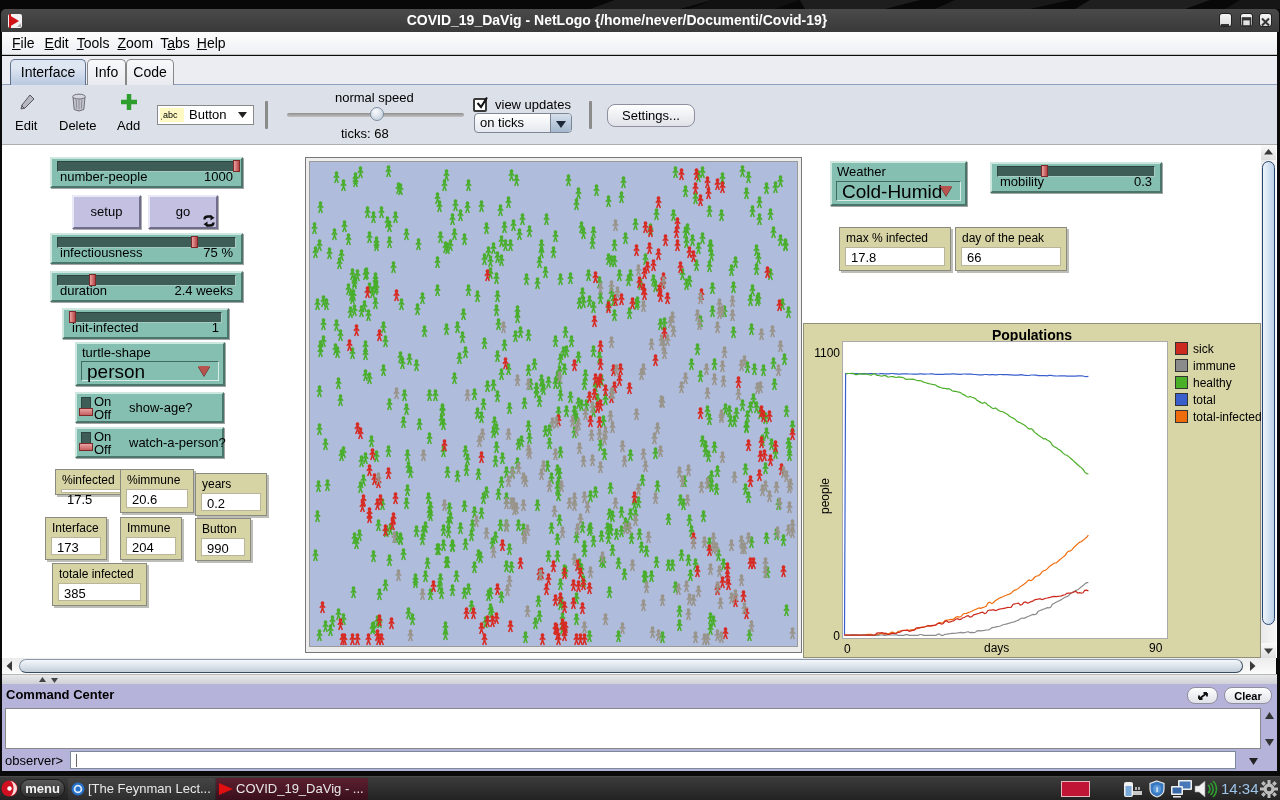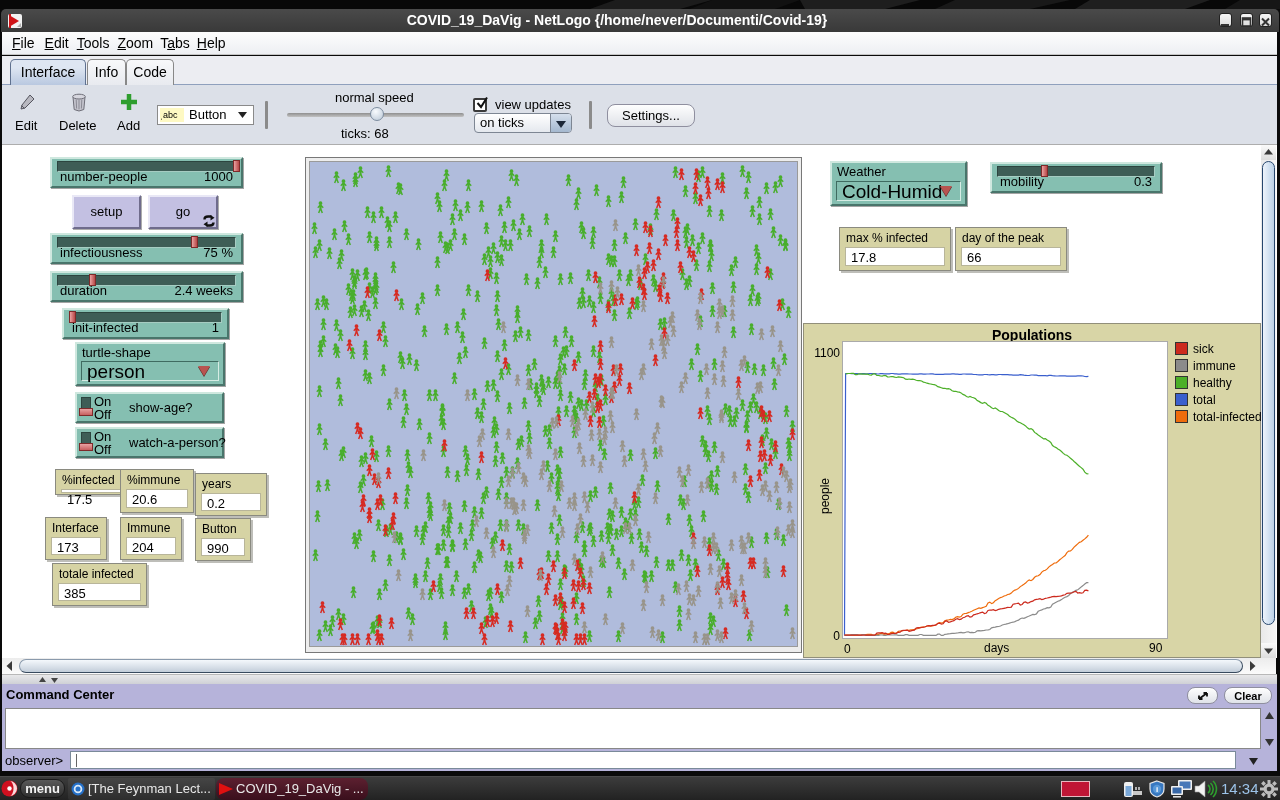--- a/index.html
+++ b/index.html
@@ -1327,21 +1327,21 @@
       <circle cx="8.5" cy="8.5" r="2.2" fill="#fff"></circle>
     </svg>
 <div class="abs" style="left:20px;top:2px;width:45px;height:19px;background:linear-gradient(#5a5a5a,#2e2e2e);border:1px solid #1a1a1a;border-radius:9px;color:#f2f2f2;font-size:13px;font-weight:bold;text-align:center;line-height:18px">menu</div>
 <div class="task" style="left:68px;top:1px;width:147px;height:22px;background:linear-gradient(#454545,#2d2d2d);border-radius:2px">
 <svg style="position:absolute;left:3px;top:4px" width="14" height="14">
         <circle cx="7" cy="7" r="6.5" fill="#2570c8"></circle>
         <circle cx="7" cy="7" r="3.4" fill="none" stroke="#d8e8f8" stroke-width="1.8"></circle>
       </svg>
 <span style="position:absolute;left:20px;top:3px">[The Feynman Lect...</span>
     </div>
-<div class="task" style="left:216px;top:1px;width:152px;height:22px;background:linear-gradient(#5c2030,#3a0f1c);border-radius:8px">
+<div class="task" style="left:216px;top:1px;width:152px;height:22px;background:linear-gradient(#5c2030,#3a0f1c);border-radius:2px">
 <svg style="position:absolute;left:2px;top:4px" width="16" height="14">
         <polygon points="1,1 15,7 1,13" fill="#e01010"></polygon>
       </svg>
 <span style="position:absolute;left:20px;top:3px">COVID_19_DaVig - ...</span>
     </div>
 
 <div class="abs" style="left:1061px;top:4px;width:29px;height:16px;background:#c01535;border:1px solid #e8b8c0"></div>
 <svg class="abs" style="left:1122px;top:2px" width="22" height="20">
       <rect x="2" y="3" width="9" height="15" rx="2" fill="#f0f0f0"></rect>
       <rect x="3.5" y="7" width="6" height="10" fill="#7aa8d8"></rect>

